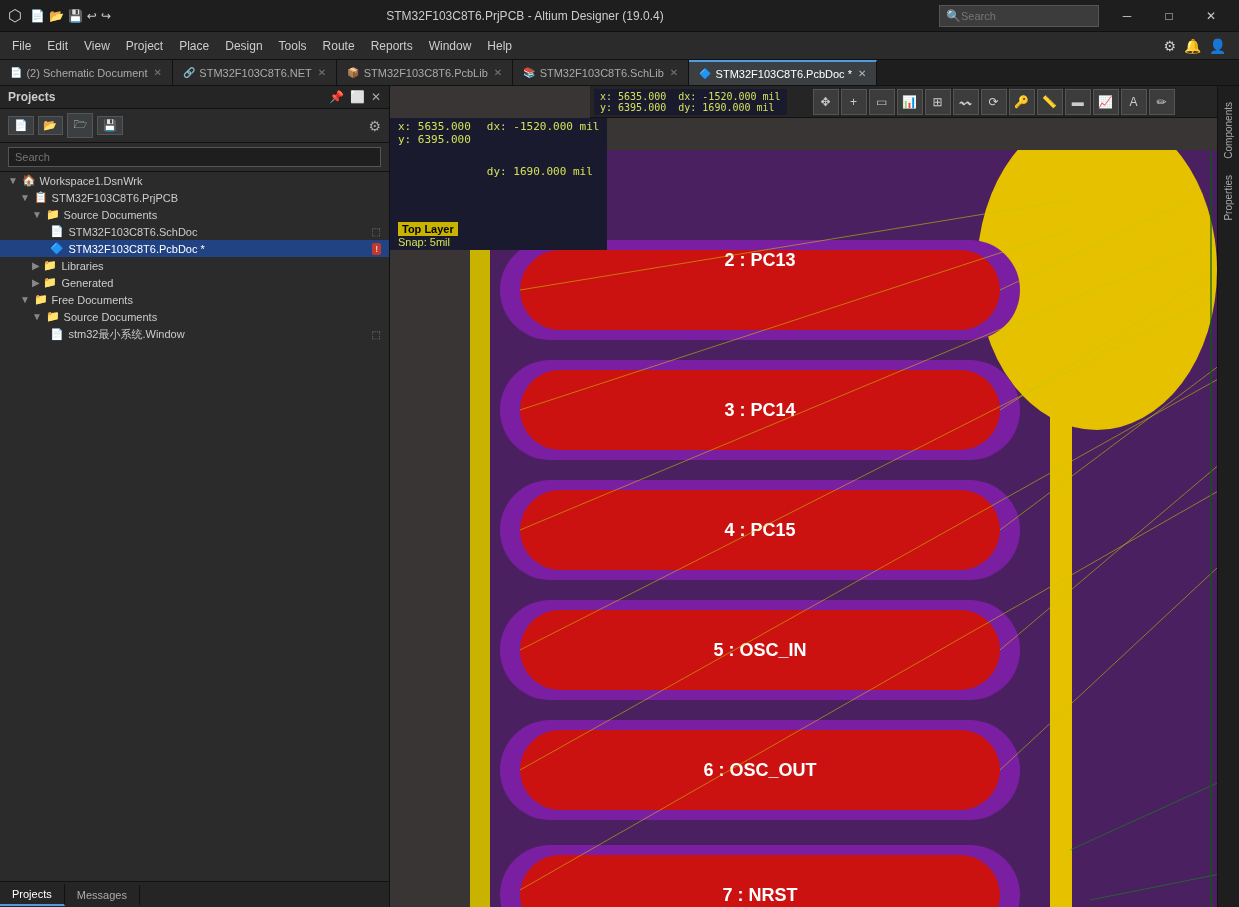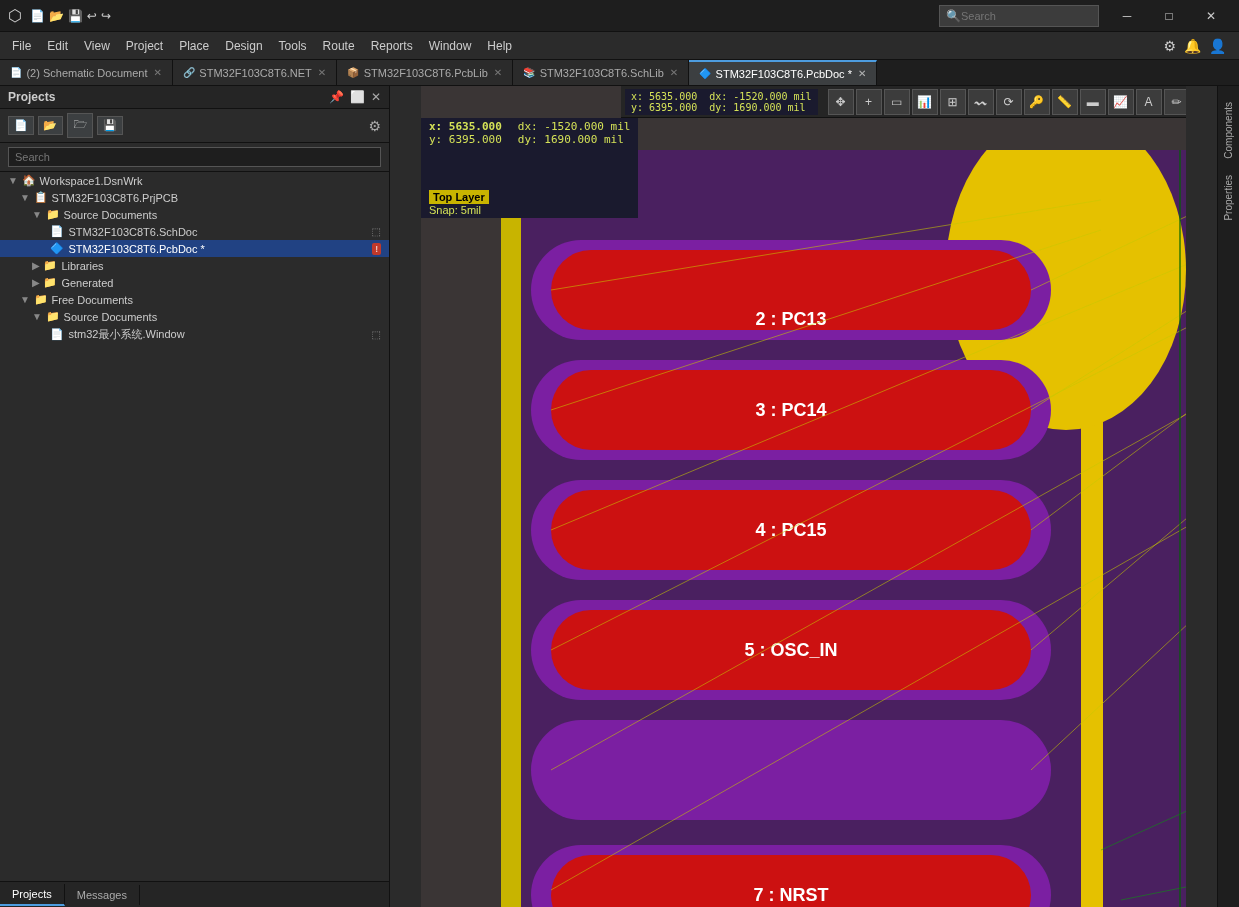--- a/index.html
+++ b/index.html
@@ -62,21 +62,20 @@
       white-space: nowrap;
     }
     .tab.active { background: #3c3f41; color: #fff; border-top: 2px solid #4d9de0; }
     .tab .close-tab { margin-left: 6px; opacity: 0.6; font-size: 10px; }
     .tab .tab-icon { margin-right: 4px; font-size: 10px; }
 
     
     #main {
       display: flex;
       height: calc(907px - 32px - 28px - 26px - 26px - 26px);
-      gap: 31px;
     }
 
     
     #left-panel {
       width: 390px;
       background: #2b2b2b;
       border-right: 1px solid #111;
       display: flex;
       flex-direction: column;
       height: 100%;
@@ -169,20 +168,21 @@
   <div style="display:flex;align-items:center;gap:8px;">
     <span style="font-size:16px;">⬡</span>
     <span style="display:flex;gap:4px;font-size:12px;">
       <span style="cursor:pointer;">📄</span>
       <span style="cursor:pointer;">📂</span>
       <span style="cursor:pointer;">💾</span>
       <span style="cursor:pointer;">↩</span>
       <span style="cursor:pointer;">↪</span>
     </span>
   </div>
+  <div class="title">STM32F103C8T6.PrjPCB - Altium Designer (19.0.4)</div>
   <div style="display:flex;align-items:center;gap:8px;">
     <div class="search-box">
       <span>🔍</span>
       <input type="text" placeholder="Search" style="">
     </div>
     <div class="win-controls">
       <button class="win-btn">─</button>
       <button class="win-btn">□</button>
       <button class="win-btn close">✕</button>
     </div>
@@ -339,84 +339,87 @@
 
     <div style="height:26px;background:#252525;border-top:1px solid #111;display:flex;align-items:center;">
       <div style="padding:4px 12px;color:#fff;cursor:pointer;font-size:11px;border-right:1px solid #111;border-bottom:2px solid #4d9de0;">Projects</div>
       <div style="padding:4px 12px;color:#aaa;cursor:pointer;font-size:11px;border-right:1px solid #111;">Messages</div>
     </div>
   </div>
 
   <div id="canvas-area" style="flex:1;position:relative;overflow:hidden;background:#3a3535;display:flex;flex-direction:column;">
 
     <div id="pcb-toolbar" style="position:relative;height:32px;background:#252525;border-bottom:1px solid #111;display:flex;align-items:center;gap:2px;padding:0 4px;z-index:10;">
-      <span style="background:#1a1a2e;color:#d4e157;font-family:monospace;font-size:10px;padding:2px 6px;margin-right:8px;">
+      <span style="background:#1a1a2e;color:#d4e157;font-family:monospace;font-size:10px;padding:2px 6px;margin-right:24px;">
         x: 5635.000&nbsp;&nbsp;dx: -1520.000 mil<br>y: 6395.000&nbsp;&nbsp;dy: 1690.000 mil
       </span>
       <div class="tool-btn" title="Select">✥</div>
       <div class="tool-btn" title="Add">+</div>
       <div class="tool-btn" title="Rectangle">▭</div>
       <div class="tool-btn" title="Chart">📊</div>
       <div class="tool-btn" title="Grid">⊞</div>
       <div class="tool-btn" title="Route">〰</div>
       <div class="tool-btn" title="Auto">⟳</div>
       <div class="tool-btn" title="Key">🔑</div>
       <div class="tool-btn" title="Measure">📏</div>
       <div class="tool-btn" title="Bar">▬</div>
       <div class="tool-btn" title="Chart2">📈</div>
       <div class="tool-btn" title="Text">A</div>
       <div class="tool-btn" title="Pen">✏</div>
     </div>
 
     <div style="position:absolute;top:32px;left:0;background:#1a1a2e;z-index:20;padding:2px 8px;min-width:200px;">
       <div style="display:flex;gap:16px;">
-        <span style="color:#d4e157;font-family:monospace;font-size:11px;font-weight:bold;">x: 5635.000</span>
+        <span style="color:#d4e157;font-family:monospace;font-size:11px;">x: 5635.000</span>
         <span style="color:#d4e157;font-family:monospace;font-size:11px;">dx: -1520.000 mil</span>
       </div>
       <div style="display:flex;gap:16px;">
         <span style="color:#d4e157;font-family:monospace;font-size:11px;">y: 6395.000</span>
-        <span style="color:#d4e157;font-family:monospace;font-size:11px;">dy: 1690.000 mil</span>
+        <span style="color:#d4e157;font-family:monospace;font-size:11px;margin-top:32px;">dy: 1690.000 mil</span>
       </div>
       <div style="background:#c8b400;color:#000;padding:1px 4px;font-weight:bold;font-size:11px;display:inline-block;margin-top:44px;">Top Layer</div>
       <div style="color:#d4e157;font-size:11px;">Snap: 5mil</div>
     </div>
 
     <div id="pcb-canvas" style="flex:1;position:relative;overflow:hidden;background:#3a3535;">
 
       <div style="position:absolute;top:0;right:0;width:220px;height:100%;background:repeating-linear-gradient(45deg,transparent,transparent 5px,rgba(150,0,180,0.2) 5px,rgba(150,0,180,0.2) 8px);"></div>
 
       <div style="position:absolute;top:0;left:80px;width:870px;height:100%;background:#4a2060;"></div>
 
       <div style="position:absolute;top:0;left:80px;width:20px;height:100%;background:#c8b400;"></div>
 
       <div style="position:absolute;top:0;left:660px;width:22px;height:100%;background:#e5c100;"></div>
 
       <div style="position:absolute;top:-40px;right:0;width:240px;height:320px;background:#e5c100;border-radius:50%;"></div>
 
       <div style="position:absolute;top:90px;left:110px;width:520px;height:100px;background:#7b1fa2;border-radius:50px;"></div>
-      <div style="position:absolute;top:100px;left:130px;width:480px;height:80px;background:#cc1111;border-radius:40px;display:flex;align-items:flex-end;justify-content:center;color:#fff;font-size:18px;font-weight:bold;font-family:Arial,sans-serif;">
+      <div style="position:absolute;top:100px;left:130px;width:480px;height:80px;background:#cc1111;border-radius:40px;display:flex;align-items:flex-start;justify-content:center;color:#fff;font-size:18px;font-weight:bold;font-family:Arial,sans-serif;">
         <span>2 : PC13</span>
       </div>
 
       <div style="position:absolute;top:210px;left:110px;width:520px;height:100px;background:#7b1fa2;border-radius:50px;"></div>
       <div style="position:absolute;top:220px;left:130px;width:480px;height:80px;background:#cc1111;border-radius:40px;display:flex;align-items:center;justify-content:center;color:#fff;font-size:18px;font-weight:bold;font-family:Arial,sans-serif;">
         <span>3 : PC14</span>
       </div>
 
       <div style="position:absolute;top:330px;left:110px;width:520px;height:100px;background:#7b1fa2;border-radius:50px;"></div>
       <div style="position:absolute;top:340px;left:130px;width:480px;height:80px;background:#cc1111;border-radius:40px;display:flex;align-items:center;justify-content:center;color:#fff;font-size:18px;font-weight:bold;font-family:Arial,sans-serif;">
         <span>4 : PC15</span>
       </div>
 
       <div style="position:absolute;top:450px;left:110px;width:520px;height:100px;background:#7b1fa2;border-radius:50px;"></div>
       <div style="position:absolute;top:460px;left:130px;width:480px;height:80px;background:#cc1111;border-radius:40px;display:flex;align-items:center;justify-content:center;color:#fff;font-size:18px;font-weight:bold;font-family:Arial,sans-serif;text-align:right;">
         <span>5 : OSC_IN</span>
       </div>
 
       <div style="position:absolute;top:570px;left:110px;width:520px;height:100px;background:#7b1fa2;border-radius:50px;"></div>
+      <div style="position:absolute;top:580px;left:130px;width:480px;height:80px;background:#cc1111;border-radius:40px;display:flex;align-items:center;justify-content:center;color:#fff;font-size:18px;font-weight:bold;font-family:Arial,sans-serif;">
+        <span>6 : OSC_OUT</span>
+      </div>
 
       <div style="position:absolute;top:695px;left:110px;width:520px;height:100px;background:#7b1fa2;border-radius:50px;"></div>
       <div style="position:absolute;top:705px;left:130px;width:480px;height:80px;background:#cc1111;border-radius:40px;display:flex;align-items:center;justify-content:center;color:#fff;font-size:18px;font-weight:bold;font-family:Arial,sans-serif;">
         <span>7 : NRST</span>
       </div>
 
       <svg style="position:absolute;top:0;left:0;width:100%;height:100%;pointer-events:none;" xmlns="http://www.w3.org/2000/svg">
         <line x1="130" y1="140" x2="680" y2="50" stroke="#c8c800" stroke-width="0.8" opacity="0.7"></line>
         <line x1="130" y1="260" x2="680" y2="80" stroke="#c8c800" stroke-width="0.8" opacity="0.7"></line>
         <line x1="130" y1="380" x2="800" y2="100" stroke="#c8c800" stroke-width="0.8" opacity="0.7"></line>

